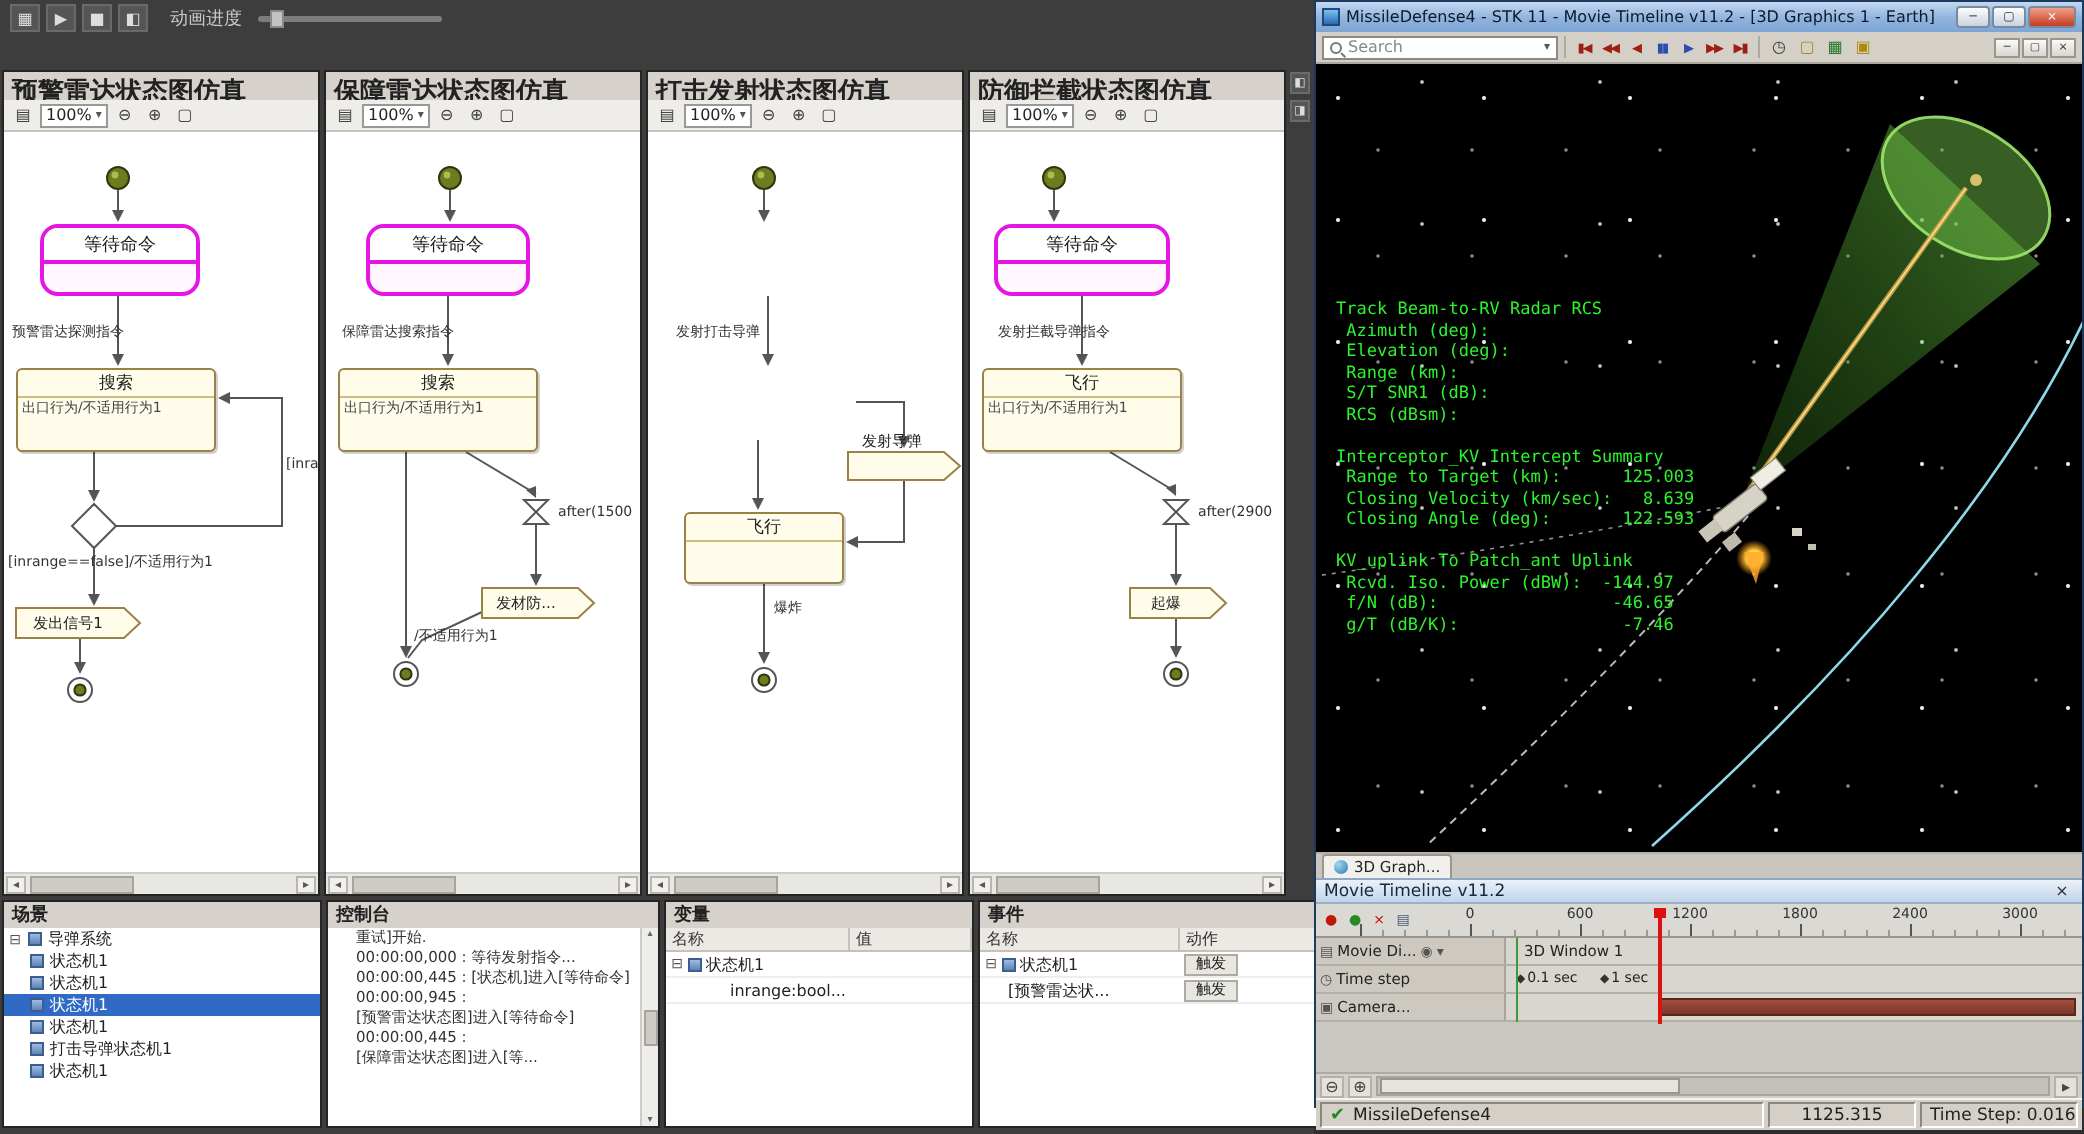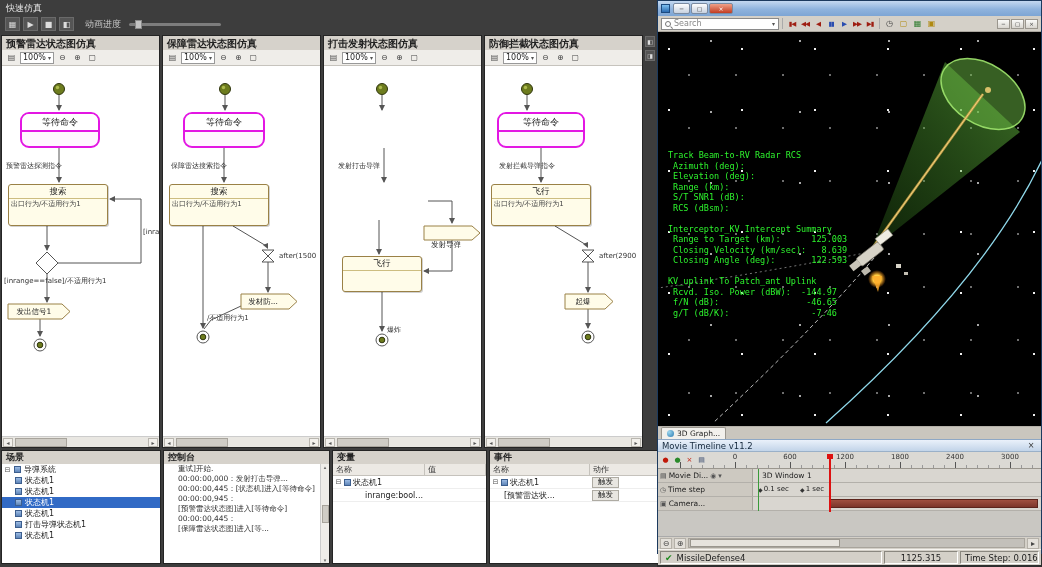--- a/index.html
+++ b/index.html
@@ -12,21 +12,21 @@
 .app-toolbar{height:18px;display:flex;align-items:center;gap:3px;padding:0 5px}
 .tbico{width:15px;height:14px;background:#555;border:1px solid #6a6a6a;color:#ddd;font-size:8px;display:flex;align-items:center;justify-content:center;cursor:pointer}
 .anim-label{font-size:9px;color:#c9c9c9;margin-left:8px;white-space:nowrap}
 .slider{width:92px;height:3px;background:#7d7d7d;border-radius:2px;position:relative;margin-left:5px}
 .slider-thumb{position:absolute;left:6px;top:-3px;width:7px;height:9px;background:#c3c3c3;border:1px solid #8a8a8a}
 #right-strip{position:absolute;left:645px;top:36px;width:11px;display:flex;flex-direction:column;gap:3px}
 #right-strip .tbico{width:10px;height:11px;font-size:6px}
 
 #diagrams{position:absolute;left:1px;top:35px;width:643px;height:413px;display:flex;gap:2px}
 .dpanel{width:159px;background:#fff;display:flex;flex-direction:column;border:1px solid #242424}
-.dtitle{height:14px;background:#d6d2cb;font-size:10px;font-weight:bold;color:#222;padding:1px 4px;white-space:nowrap;overflow:hidden;flex:none}
+.dtitle{height:14px;background:#d6d2cb;font-size:13px;font-weight:bold;color:#222;padding:1px 4px;white-space:nowrap;overflow:hidden;flex:none}
 .dzoom{height:16px;background:#efede9;border-bottom:1px solid #c6c3bd;display:flex;align-items:center;gap:2px;padding:0 3px;flex:none}
 .zico{width:13px;height:13px;display:inline-flex;align-items:center;justify-content:center;font-size:8px;color:#444;cursor:pointer}
 .zoom-select{border:1px solid #999;background:#fff;padding:0 2px;height:12px;display:inline-flex;align-items:center;gap:2px;font-size:8px;color:#222;cursor:pointer}
 .caret{font-size:6px;color:#555}
 .canvas{flex:1;position:relative;background:#fff;overflow:hidden}
 .dsvg{position:absolute;left:0;top:0}
 .hscroll{height:11px;background:#e9e7e2;border-top:1px solid #ccc;display:flex;align-items:center;gap:1px;padding:0 1px;flex:none}
 .hs-btn{width:10px;height:9px;font-size:6px;color:#555;display:flex;align-items:center;justify-content:center;border:1px solid #b9b6af;background:#f2f0ec;cursor:pointer}
 .hs-track{flex:1;height:9px;position:relative}
 .hs-thumb{position:absolute;left:1px;top:0;height:9px;width:52px;background:#cfccc5;border:1px solid #a8a49c;cursor:pointer}
@@ -123,21 +123,20 @@
 .hthumb{position:absolute;left:1px;top:0;height:8px;width:150px;background:#e6e3dd;border:1px solid #9a968e}
 
 .stk-status{height:16px;background:#d4d0c8;display:flex;gap:2px;padding:1px 2px;border-top:1px solid #f5f3ef}
 .status-cell{border:1px solid;border-color:#8a877f #fff #fff #8a877f;font-size:8.5px;display:flex;align-items:center;padding:0 4px;gap:4px;color:#222;white-space:nowrap;overflow:hidden}
 .chk{color:#1c8a1c;font-size:9px}
 </style>
 </head>
 <body>
 
 <div id="left-app">
-  <div class="app-title">快速仿真</div>
   <div class="app-toolbar">
     <div class="tbico">▦</div>
     <div class="tbico">▶</div>
     <div class="tbico">■</div>
     <div class="tbico">◧</div>
     <span class="anim-label">动画进度</span>
     <div class="slider">
       <div class="slider-thumb"></div>
     </div>
   </div>
@@ -293,25 +292,25 @@
             <path d="M99,205 l6,-3 v6 z"></path>
               <path d="M58,266 l-3,-6 h6 z"></path>
           </g>
           <circle cx="58" cy="23" r="5.5" fill="#6d7c1e" stroke="#2f350e"></circle>
           <circle cx="56.5" cy="21.5" r="1.7" fill="#aebb4e"></circle>
           <polygon points="100,160 148,160 156,167 148,174 100,174" fill="#fffce9" stroke="#9a8146"></polygon>
           <circle cx="58" cy="274" r="6" fill="#fff" stroke="#555"></circle>
           <circle cx="58" cy="274" r="2.8" fill="#6d7c1e" stroke="#2f350e"></circle>
         </svg>
         <div class="tlabel" style="left:14px;top:96px">发射打击导弹</div>
-        <div class="pent-text" style="left:100px;top:172px;width:50px;height:14px">发射导弹</div>
+        <div class="pent-text" style="left:100px;top:148px;width:50px;height:14px">发射导弹</div>
         <div class="tstate" style="left:18px;top:190px;width:80px;height:36px">
           <div class="tt">飞行</div>
         </div>
-        <div class="tlabel" style="left:63px;top:260px">爆炸</div>
+        <div class="tlabel" style="left:63px;top:234px">爆炸</div>
       </div>
       <div class="hscroll">
         <span class="hs-btn">◂</span>
         <span class="hs-track">
             <span class="hs-thumb"></span>
           </span>
         <span class="hs-btn">▸</span>
       </div>
     </section>
 
@@ -405,21 +404,21 @@
             <span class="tree-ico"></span>
             <span>状态机1</span>
           </div>
       </div>
     </section>
 
     <section class="bpanel" style="width:167px">
       <div class="btitle">控制台</div>
       <div class="bcontent">
         <div class="log-line">重试]开始.</div>
-        <div class="log-line">00:00:00,000 : 发射打击导弹...</div>
+        <div class="log-line">00:00:00,000 : 等待发射指令...</div>
         <div class="log-line">00:00:00,445 : [状态机]进入[等待命令]</div>
         <div class="log-line">00:00:00,945 :</div>
         <div class="log-line">[预警雷达状态图]进入[等待命令]</div>
         <div class="log-line">00:00:00,445 :</div>
         <div class="log-line">[保障雷达状态图]进入[等...</div>
         <div class="vscroll">
           <span class="vs-btn">▴</span>
           <span class="vs-thumb"></span>
           <span class="vs-btn">▾</span>
         </div>
@@ -476,20 +475,21 @@
             </div>
         </div>
       </div>
     </section>
   </div>
 </div>
 
 <div id="stk">
   <div class="stk-title">
     <span class="stk-ico"></span>
+    <span class="stk-title-text">MissileDefense4 - STK 11 - Movie Timeline v11.2 - [3D Graphics 1 - Earth]</span>
     <span class="win-btns">
       <span class="win-btn">─</span>
       <span class="win-btn">▢</span>
       <span class="win-btn close">×</span>
     </span>
   </div>
 
   <div class="stk-toolbar">
     <span class="search-box">
       <span class="mag-ico"></span>

